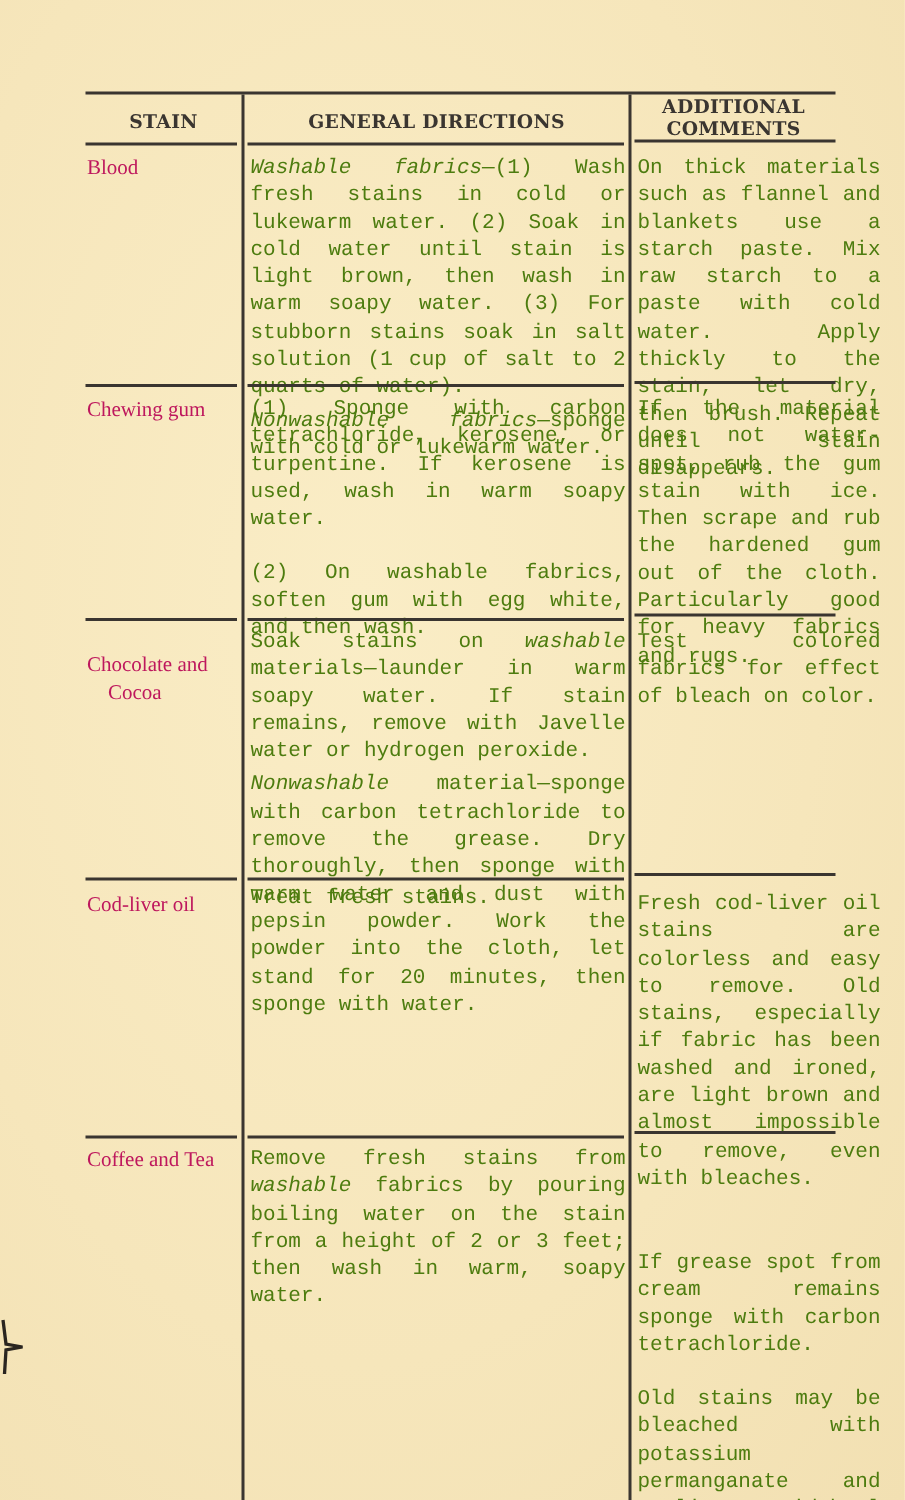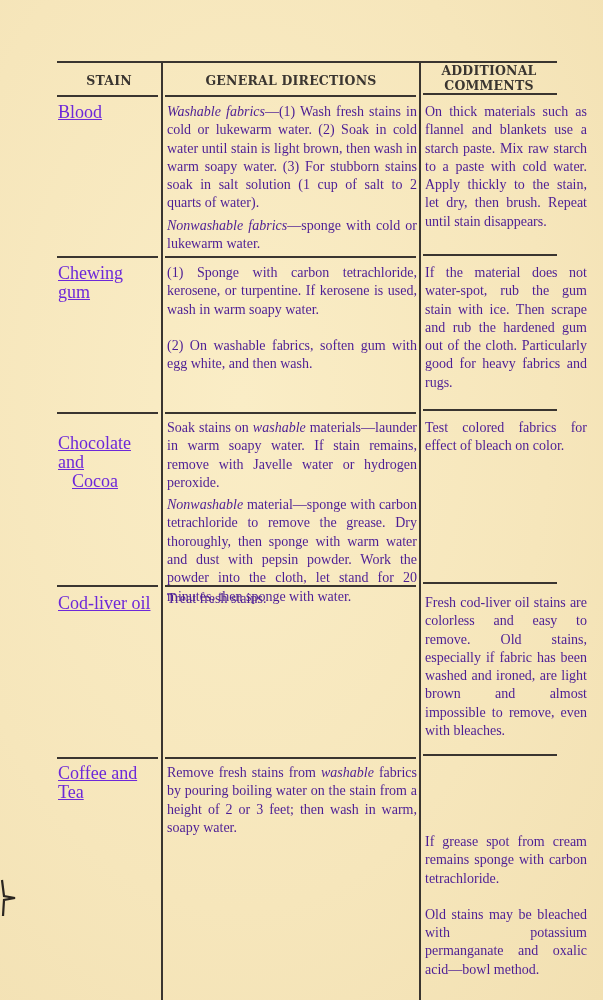--- a/index.html
+++ b/index.html
@@ -13,25 +13,26 @@
     position:absolute; inset:0;
     background: radial-gradient(ellipse at 40% 40%, #faedc6 0%, #f6e6bb 60%, #f2e0b2 100%);
   }
   .rule { position:absolute; background:#3a3530; }
   .hdr {
     position:absolute; font-family:"DejaVu Serif", serif; font-weight:bold;
     font-size:12.5px; color:#3a3530; text-align:center; letter-spacing:0.2px;
     line-height:15px;
   }
   .stain {
-    position:absolute; font-size:18px; line-height:19px; color:#6d28d9; left:58px; width:100px;text-decoration:underline;
+    position:absolute; font-size:14px; line-height:19px; color:#be185d; left:58px; width:100px;
   }
   .dir, .com {
-    position:absolute; font-size:14px; line-height:18.3px; color:#4c1d95;
+    position:absolute; font-size:14px; line-height:18.3px; color:#4d7c0f;
     text-align:justify;
+    font-family:Liberation Mono, monospace;
   }
   .dir { left:167px; width:250px; }
   .com { left:425px; width:162px; }
   .dir p, .com p { margin:0 0 4px 0; }
   .dir p.gap, .com p.gap { margin-top:18px; }
   i { font-style:italic; }
   .mark { position:absolute; }
 </style>
 </head>
 <body>

